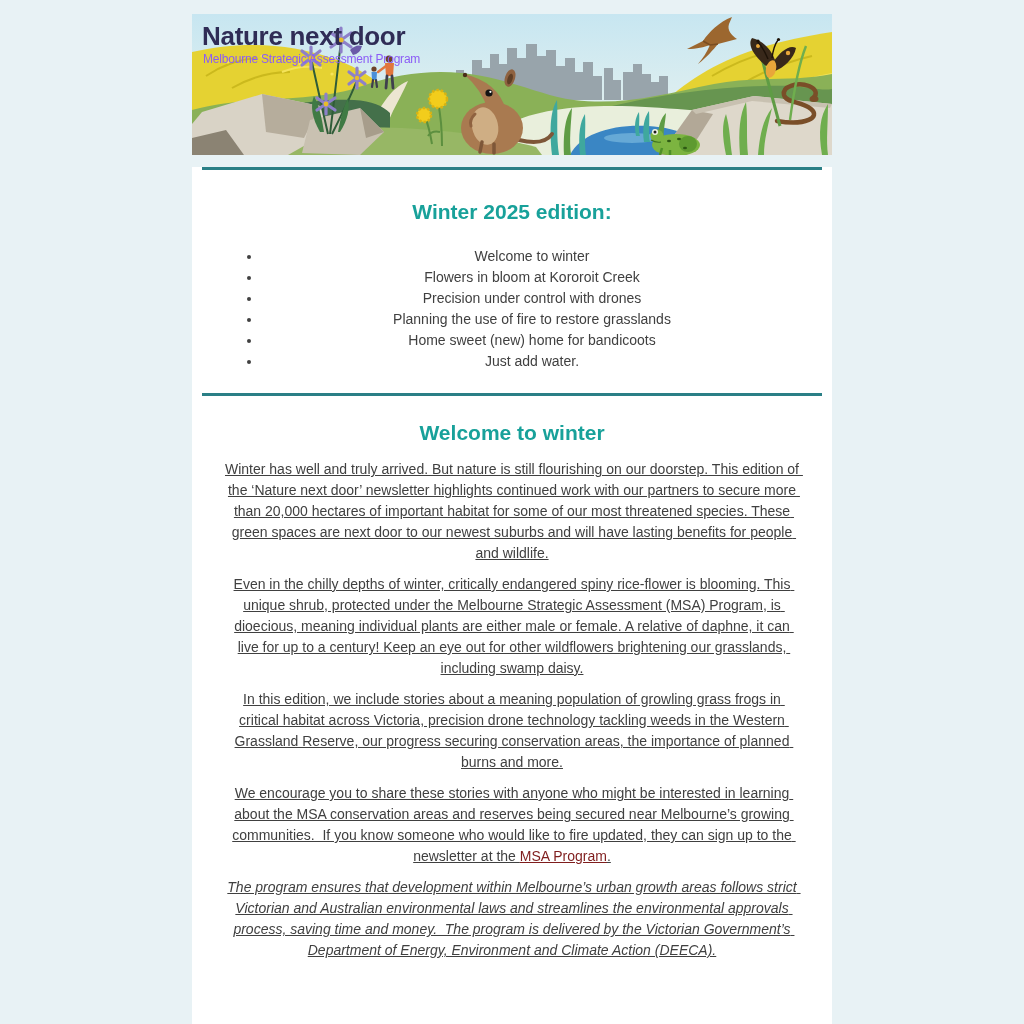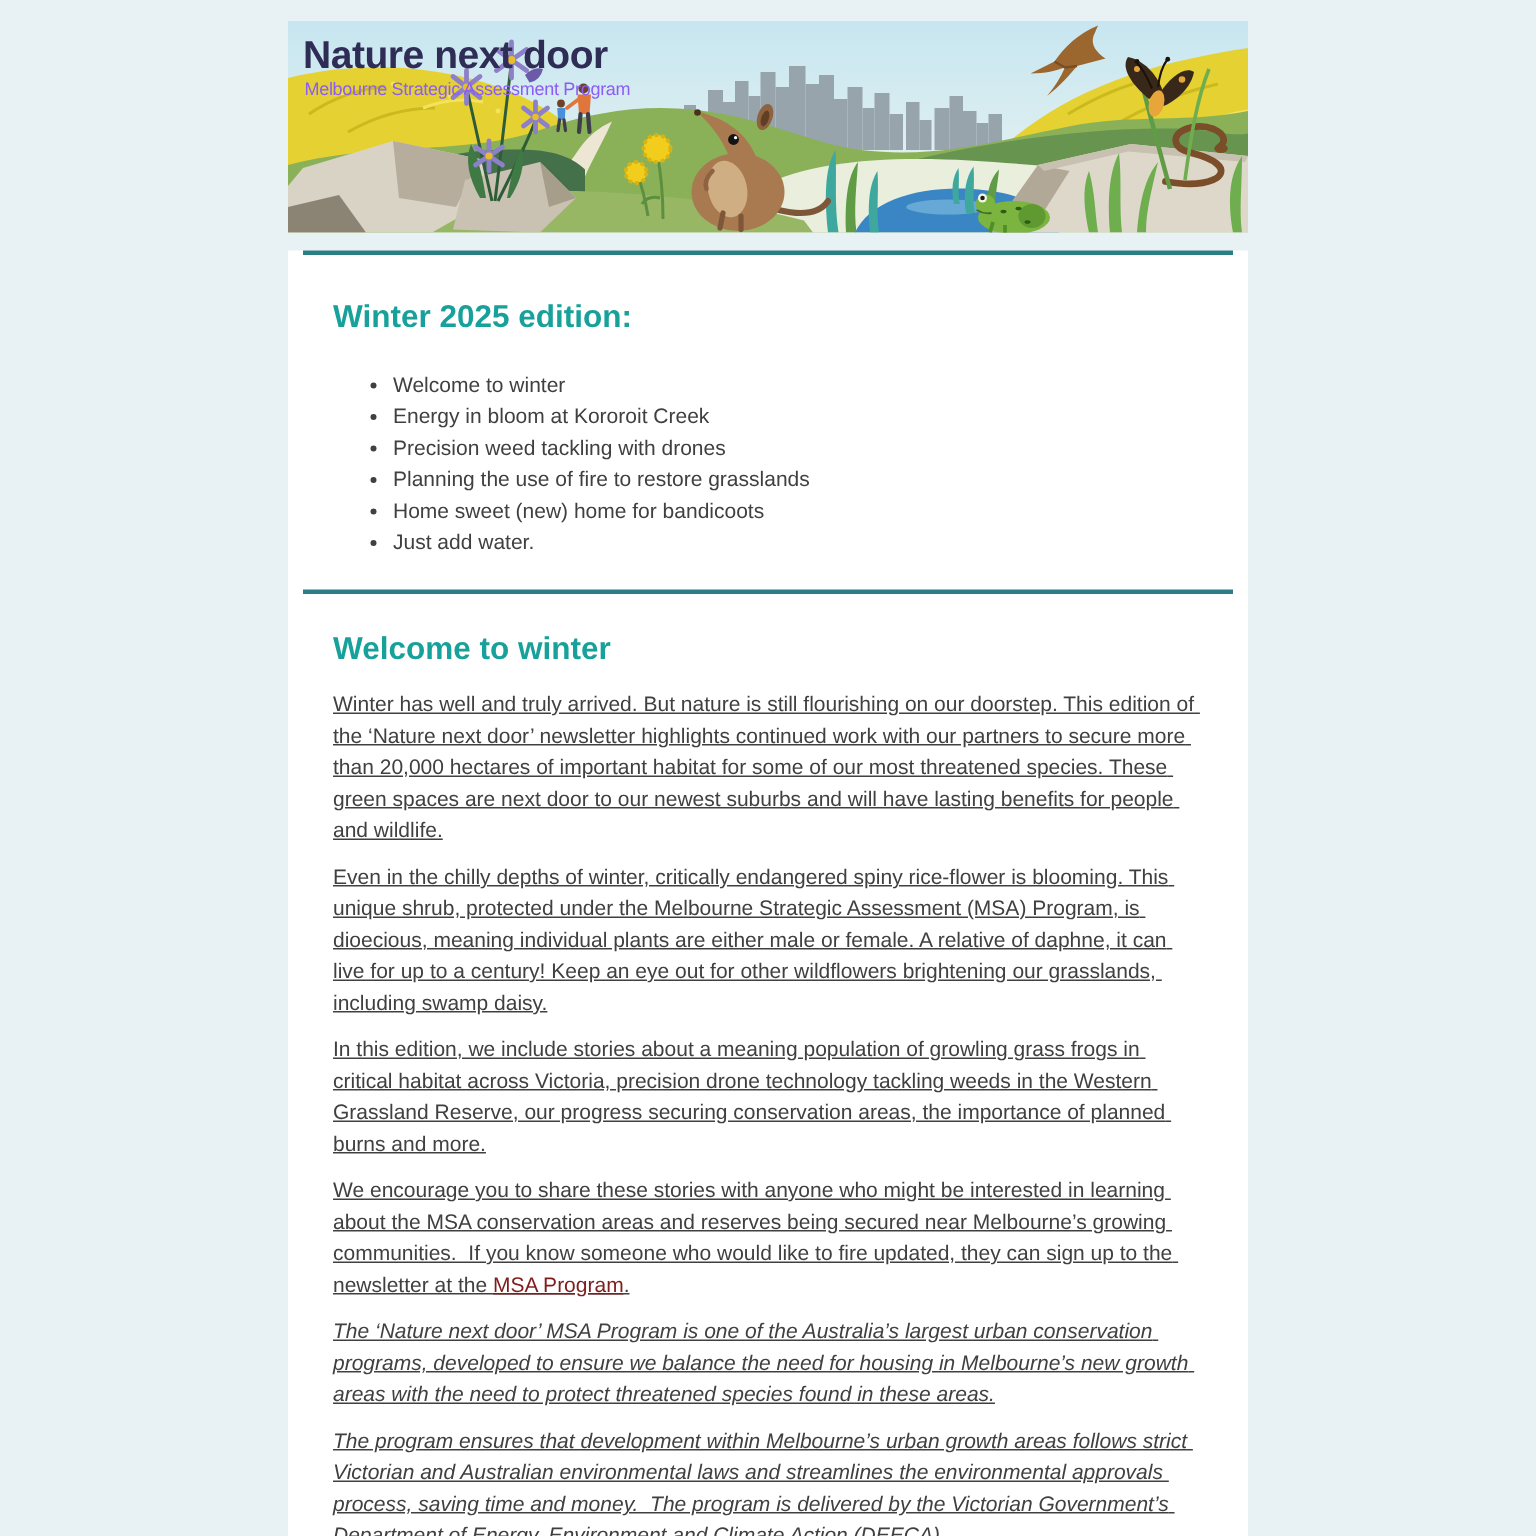--- a/index.html
+++ b/index.html
@@ -23,21 +23,21 @@
   .banner-subtitle {
     margin: 1px 0 0 1px; font-size: 12px; letter-spacing: -0.2px;
     color: #8b5cf6; line-height: 15px;
   }
 
   
   .body-white { background: #ffffff; padding-bottom: 60px; }
   hr.rule { border: 0; border-top: 3px solid #2a7f86; }
   hr.rule1 { margin: 12px 10px 0; }
   hr.rule2 { margin: 21px 10px 0; }
-  .inner { padding: 0 30px; }
+  .inner { padding: 0 30px; text-align: center; }
 
   h2.section-heading {
     color: #18a19a; font-size: 21px; line-height: 24px; font-weight: bold;
     margin: 0;
   }
   h2.edition-heading { margin-top: 30px; }
   h2.welcome-heading { margin-top: 25px; margin-bottom: 14px; }
 
   ul.edition-list { margin: 22px 0 0; padding-left: 40px; }
   ul.edition-list li {
@@ -257,37 +257,36 @@
   </div>
 
   <div class="body-white">
 
     <hr class="rule rule1">
 
     <div class="inner">
       <h2 class="section-heading edition-heading">Winter 2025 edition:</h2>
       <ul class="edition-list">
         <li>Welcome to winter</li>
-        <li>Energy in bloom at Kororoit Creek</li>
-        <li>Precision weed tackling with drones</li>
+        <li>Flowers in bloom at Kororoit Creek</li>
+        <li>Precision under control with drones</li>
         <li>Planning the use of fire to restore grasslands</li>
         <li>Home sweet (new) home for bandicoots</li>
         <li>Just add water.</li>
       </ul>
     </div>
 
     <hr class="rule rule2">
 
     <div class="inner">
       <h2 class="section-heading welcome-heading">Welcome to winter</h2>
 
       <p class="body-p">Winter has well and truly arrived. But nature is still flourishing on our doorstep. This edition of the ‘Nature next door’ newsletter highlights continued work with our partners to secure more than 20,000 hectares of important habitat for some of our most threatened species. These green spaces are next door to our newest suburbs and will have lasting benefits for people and wildlife.</p>
       <p class="body-p">Even in the chilly depths of winter, critically endangered spiny rice-flower is blooming. This unique shrub, protected under the Melbourne Strategic Assessment (MSA) Program, is dioecious, meaning individual plants are either male or female. A relative of daphne, it can live for up to a century! Keep an eye out for other wildflowers brightening our grasslands, including swamp daisy.</p>
       <p class="body-p">In this edition, we include stories about a meaning population of growling grass frogs in critical habitat across Victoria, precision drone technology tackling weeds in the Western Grassland Reserve, our progress securing conservation areas, the importance of planned burns and more.</p>
 
       <p class="body-p"><span>We encourage you to share these stories with anyone who might be interested in learning about the MSA conservation areas and reserves being secured near Melbourne’s growing communities.  If you know someone who would like to fire updated, they can sign up to the newsletter at the </span><a class="teal-link" href="#">MSA Program</a><span>.</span></p>
 
-      <p class="body-p italic">The ‘Nature next door’ MSA Program is one of the Australia’s largest urban conservation programs, developed to ensure we balance the need for housing in Melbourne’s new growth areas with the need to protect threatened species found in these areas.</p>
       <p class="body-p italic">The program ensures that development within Melbourne’s urban growth areas follows strict Victorian and Australian environmental laws and streamlines the environmental approvals process, saving time and money.  The program is delivered by the Victorian Government’s Department of Energy, Environment and Climate Action (DEECA).</p>
     </div>
 
   </div>
 </div>
 
 </body></html>

